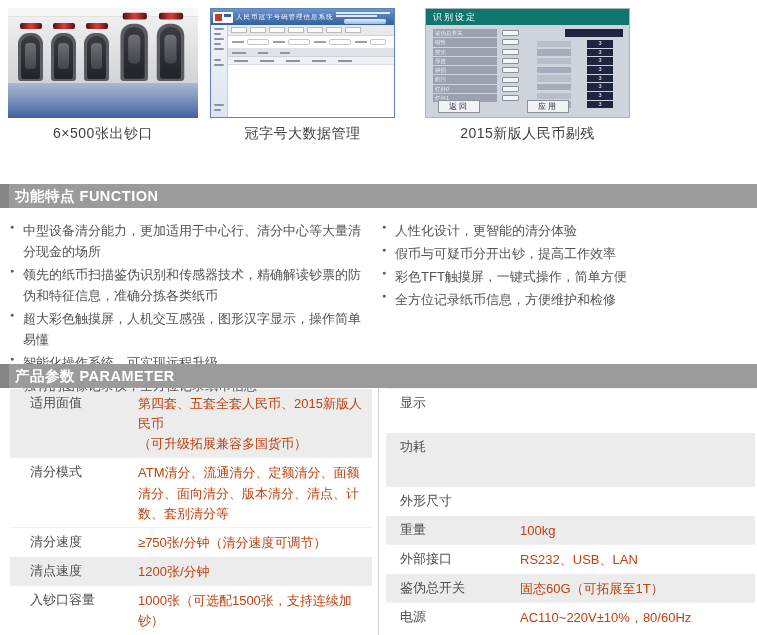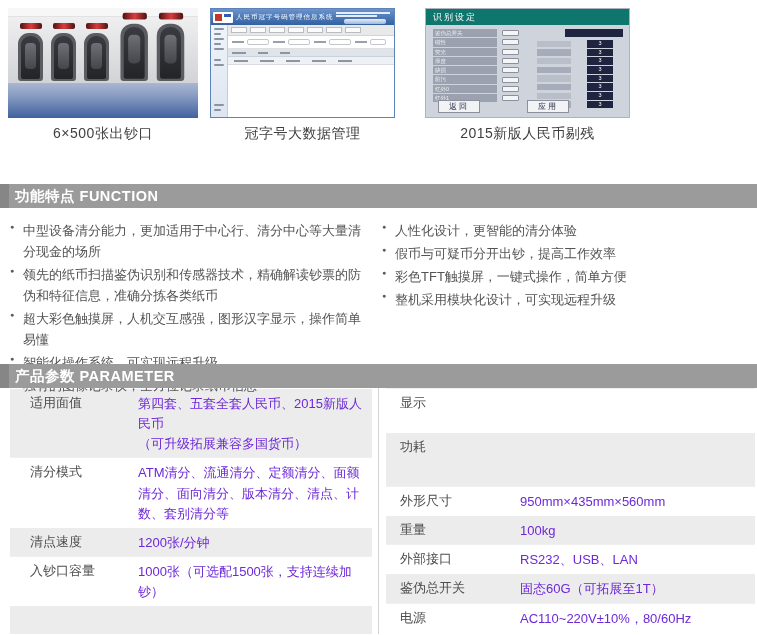--- a/index.html
+++ b/index.html
@@ -103,21 +103,21 @@
   .ptable.left  { width:362px; }
   .pdivider { width:1px; background:#d5d5d5; margin:0 7px 0 6px; }
   .ptable.right { flex:1; margin-right:2px; }
   .prow { display:flex; border-top:1px solid #f0f0f0; min-height:29px; align-items:flex-start; padding:5px 0 3px 0; }
   .prow.shaded { background:#ececec; border-top-color:#ffffff; }
   .prow.h1 { min-height:44px; }
   .prow.h2 { min-height:54px; }
   .p-label { font-size:13px; color:#4c4c4c; flex:none; }
   .ptable.left  .p-label { width:128px; padding-left:20px; }
   .ptable.right .p-label { width:134px; padding-left:14px; }
-  .p-value { flex:1; font-size:13px; color:#6d28d9; line-height:1.55; white-space:pre-line; padding-right:4px; }
+  .p-value { flex:1; font-size:13px; color:#c2410c; line-height:1.55; white-space:pre-line; padding-right:4px; }
 </style>
 </head>
 <body>
 
 <div class="page">
 
   <div class="gallery">
 
     <figure class="fig fig-machine">
       <div class="machine">
@@ -311,59 +311,62 @@
         <li>中型设备清分能力，更加适用于中心行、清分中心等大量清分现金的场所</li>
         <li>领先的纸币扫描鉴伪识别和传感器技术，精确解读钞票的防伪和特征信息，准确分拣各类纸币</li>
         <li>超大彩色触摸屏，人机交互感强，图形汉字显示，操作简单易懂</li>
         <li>智能化操作系统，可实现远程升级</li>
         <li>独有的图像记录仪，全方位记录纸币信息</li>
       </ul>
     <ul class="right" id="features-right">
         <li>人性化设计，更智能的清分体验</li>
         <li>假币与可疑币分开出钞，提高工作效率</li>
         <li>彩色TFT触摸屏，一键式操作，简单方便</li>
-        <li>整机采用模块化设计，可实现远程升级</li>
+        <li>全方位记录纸币信息，方便维护和检修</li>
       </ul>
   </div>
 
   <div class="section-bar param">
     <span>产品参数 PARAMETER</span>
   </div>
   <div class="params">
     <div class="ptable left" id="params-left">
         <div class="prow shaded h1">
           <div class="p-label">适用面值</div>
           <div class="p-value">第四套、五套全套人民币、2015新版人民币
 （可升级拓展兼容多国货币）</div>
         </div>
         <div class="prow h2">
           <div class="p-label">清分模式</div>
           <div class="p-value">ATM清分、流通清分、定额清分、面额清分、面向清分、版本清分、清点、计数、套别清分等</div>
         </div>
+        <div class="prow">
+          <div class="p-label">清分速度</div>
+          <div class="p-value">≥750张/分钟（清分速度可调节）</div>
+        </div>
         <div class="prow shaded">
           <div class="p-label">清点速度</div>
           <div class="p-value">1200张/分钟</div>
         </div>
         <div class="prow">
           <div class="p-label">入钞口容量</div>
           <div class="p-value">1000张（可选配1500张，支持连续加钞）</div>
         </div>
         <div class="prow shaded"></div>
       </div>
     <div class="pdivider"></div>
     <div class="ptable right" id="params-right">
         <div class="prow h1">
           <div class="p-label">显示</div>
         </div>
         <div class="prow shaded h2">
           <div class="p-label">功耗</div>
         </div>
         <div class="prow">
           <div class="p-label">外形尺寸</div>
-          <div class="p-value">950mm×435mm×560mm</div>
         </div>
         <div class="prow shaded">
           <div class="p-label">重量</div>
           <div class="p-value">100kg</div>
         </div>
         <div class="prow">
           <div class="p-label">外部接口</div>
           <div class="p-value">RS232、USB、LAN</div>
         </div>
         <div class="prow shaded">

